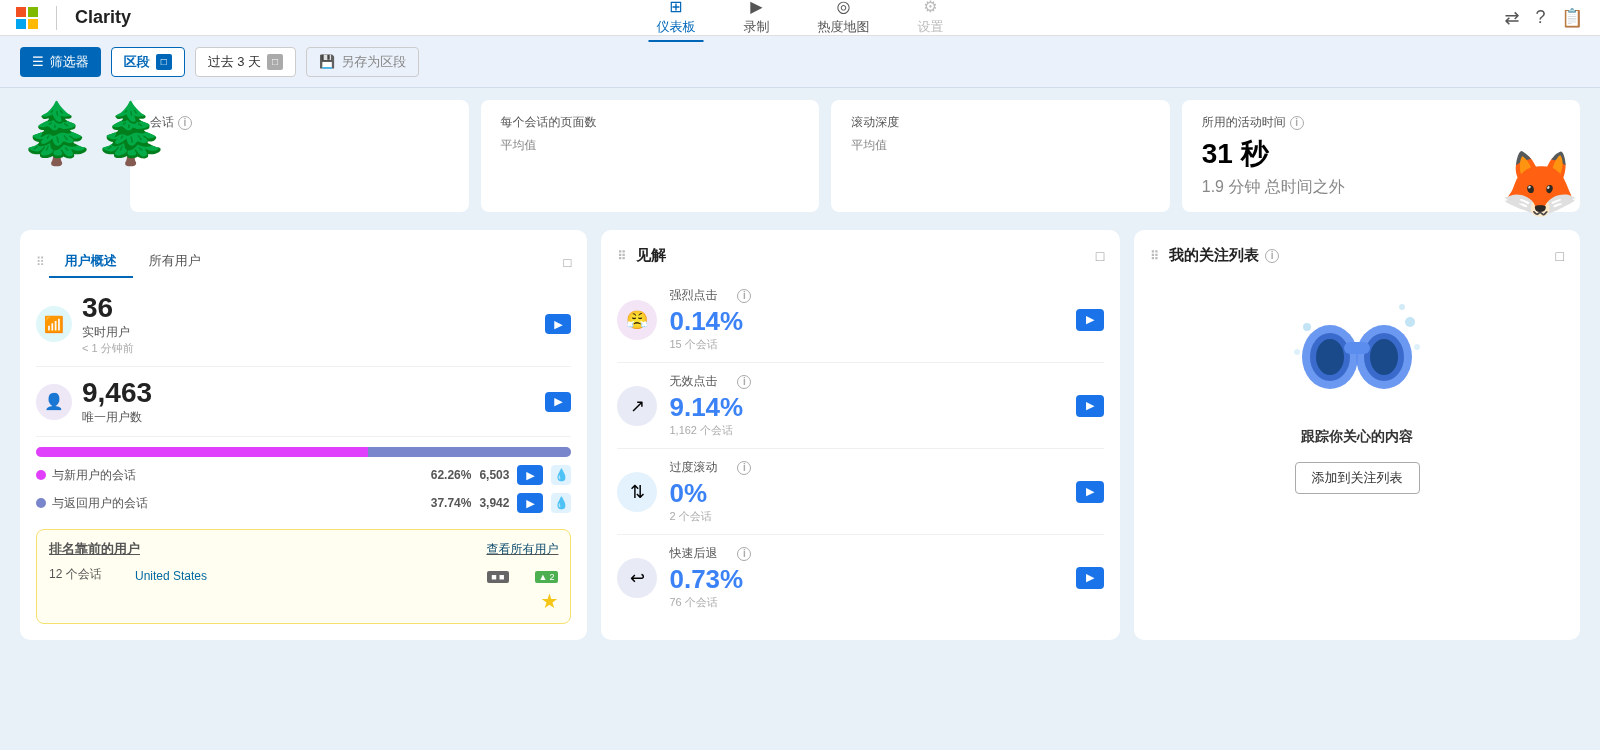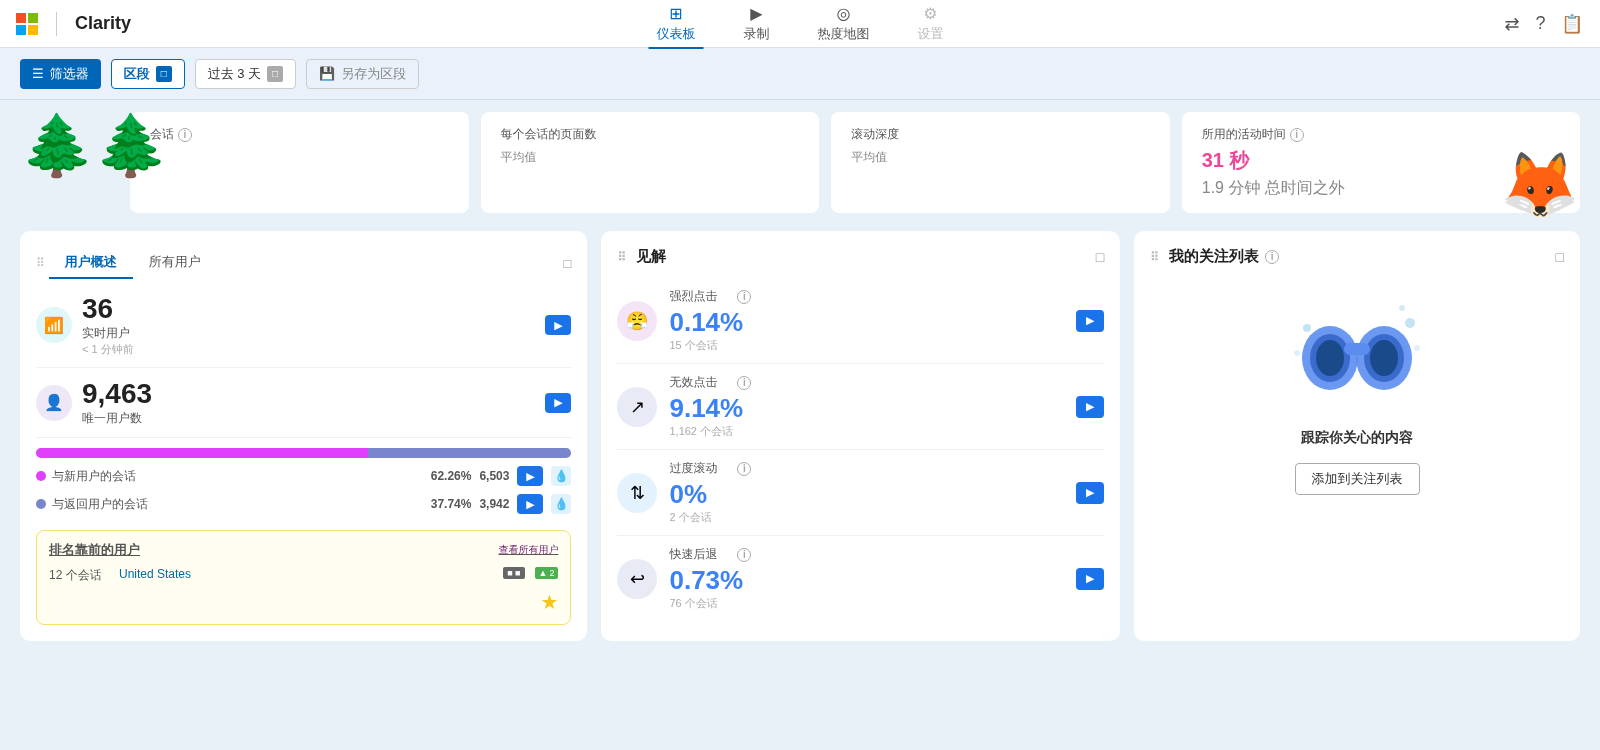--- a/index.html
+++ b/index.html
@@ -6,22 +6,23 @@
     body {
       font-family: -apple-system, BlinkMacSystemFont, 'Segoe UI', sans-serif;
       background: #e8f0f8;
       min-height: 750px;
       overflow-x: hidden;
     }
 
     
     .top-nav {
       background: #fff;
-      height: 48px;
-      display: flex;
+      height: 36px;
+      display: flex;
+      align-items: center;
       border-bottom: 1px solid #e0e0e0;
       padding: 0 16px;
       position: relative;
     }
     .nav-brand {
       display: flex;
       align-items: center;
       gap: 10px;
     }
     .ms-logo {
@@ -197,23 +198,23 @@
     }
     .fox-art {
       position: absolute;
       right: 0;
       bottom: -10px;
       font-size: 64px;
       pointer-events: none;
       user-select: none;
     }
     .stat-time-big {
-      font-size: 20px;
+      font-size: 28px;
       font-weight: 800;
-      color: #ec4899;
+      color: #000000;
     }
     .stat-time-sub { font-size: 16px; color: #888; }
 
     
     .main-content {
       display: flex;
       gap: 14px;
       padding: 10px 20px 16px;
       background: #e8f0f8;
     }
@@ -339,25 +340,25 @@
     }
     .top-users-header {
       display: flex;
       justify-content: space-between;
       align-items: center;
       font-size: 13px;
       color: #555;
       margin-bottom: 8px;
       text-decoration: underline;
     }
-    .top-users-link { color: #701a75; font-size: 10px; cursor: pointer; }
+    .top-users-link { color: #0c4a6e; font-size: 12px; cursor: pointer; }
     .top-users-row {
       display: flex;
-      align-items: flex-start;
-      gap: 10px;
+      align-items: flex-end;
+      gap: 26px;
       font-size: 12px;
       color: #333;
       margin-top: 8px;
     }
     .top-users-sessions { color: #555; min-width: 60px; }
     .top-users-country { flex: 1; color: #0369a1; }
     .mini-screen {
       background: #666;
       color: #fff;
       font-size: 9px;

